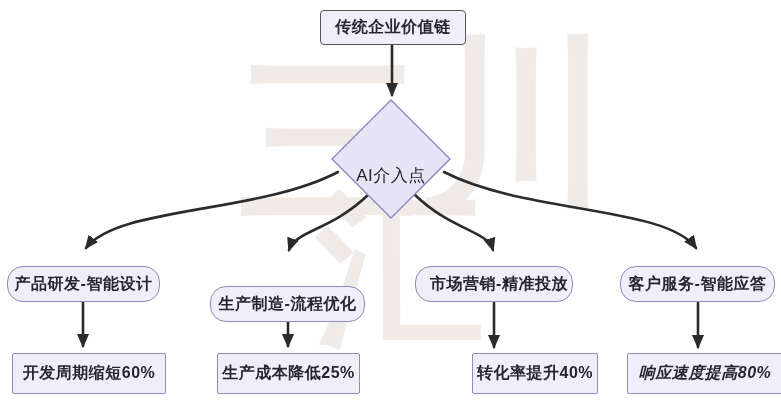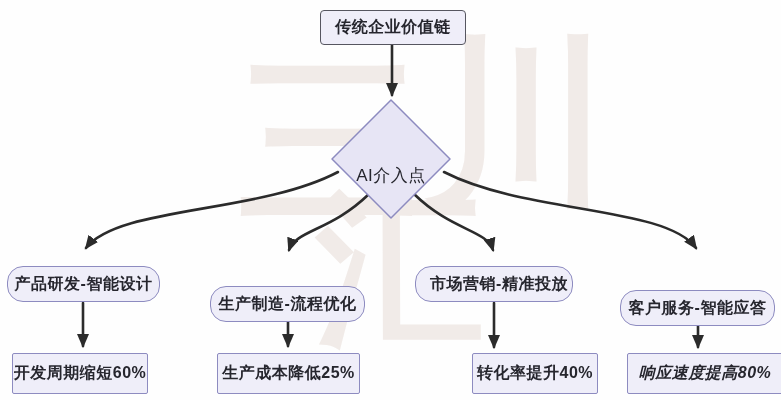--- a/index.html
+++ b/index.html
@@ -49,22 +49,22 @@
   }
   .res-node{
     top:353px;height:41px;
     background:var(--node_fill,#efeef9);
     border:1.2px solid var(--node_border,#8d8bc0);
     border-radius:2px;
   }
   .cat-0{left:7px;width:153px;}
   .cat-1{left:210px;width:155px;margin-top:20px;}
   .cat-2{left:415px;width:158px;padding-left:10px;}
-  .cat-3{left:620px;width:155px;margin-top:24px;}
-  .res-0{left:12px;width:136px;}
+  .cat-3{left:620px;width:155px;}
+  .res-0{left:12px;width:154px;}
   .res-1{left:217px;width:143px;}
   .res-2{left:432px;width:126px;margin-left:40px;}
   .res-3{left:627px;width:156px;font-style:italic;}
   .diamond-label{
     position:absolute;z-index:2;
     left:331px;top:164px;width:120px;height:22px;
     display:flex;align-items:center;justify-content:center;
     font-weight:400;font-size:17px;color:var(--text,#26262e);
     letter-spacing:.5px;
   }

